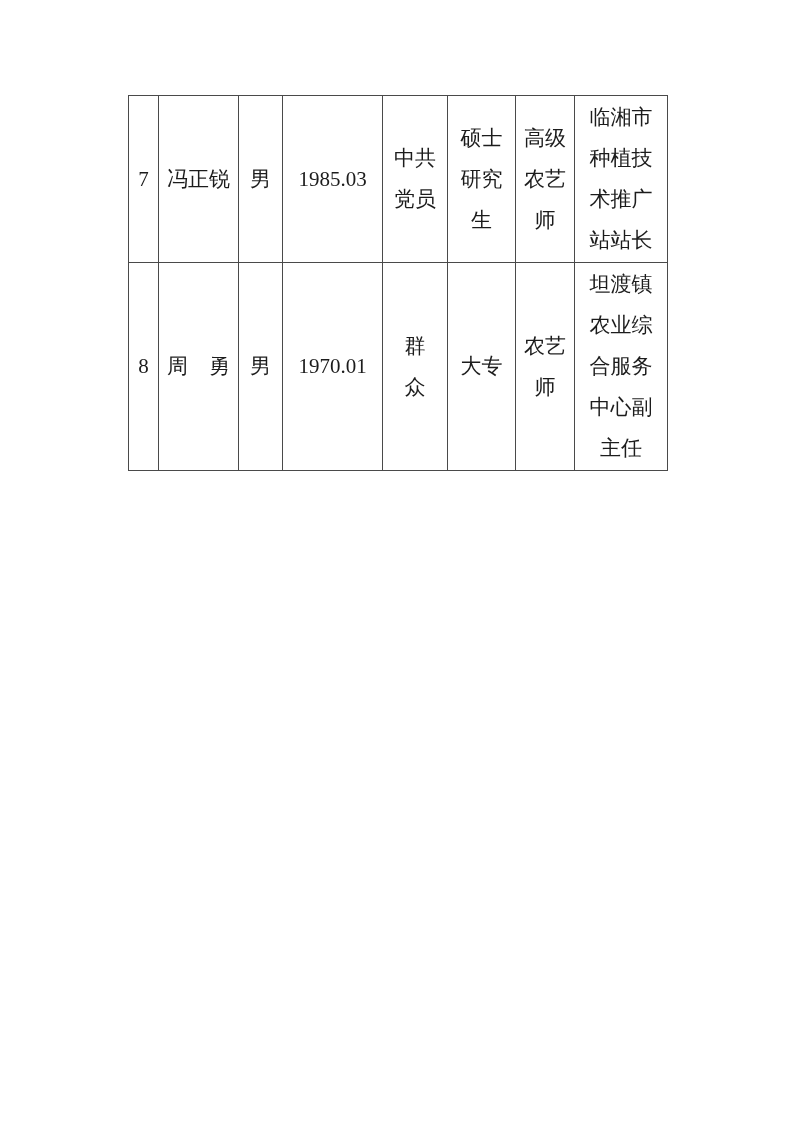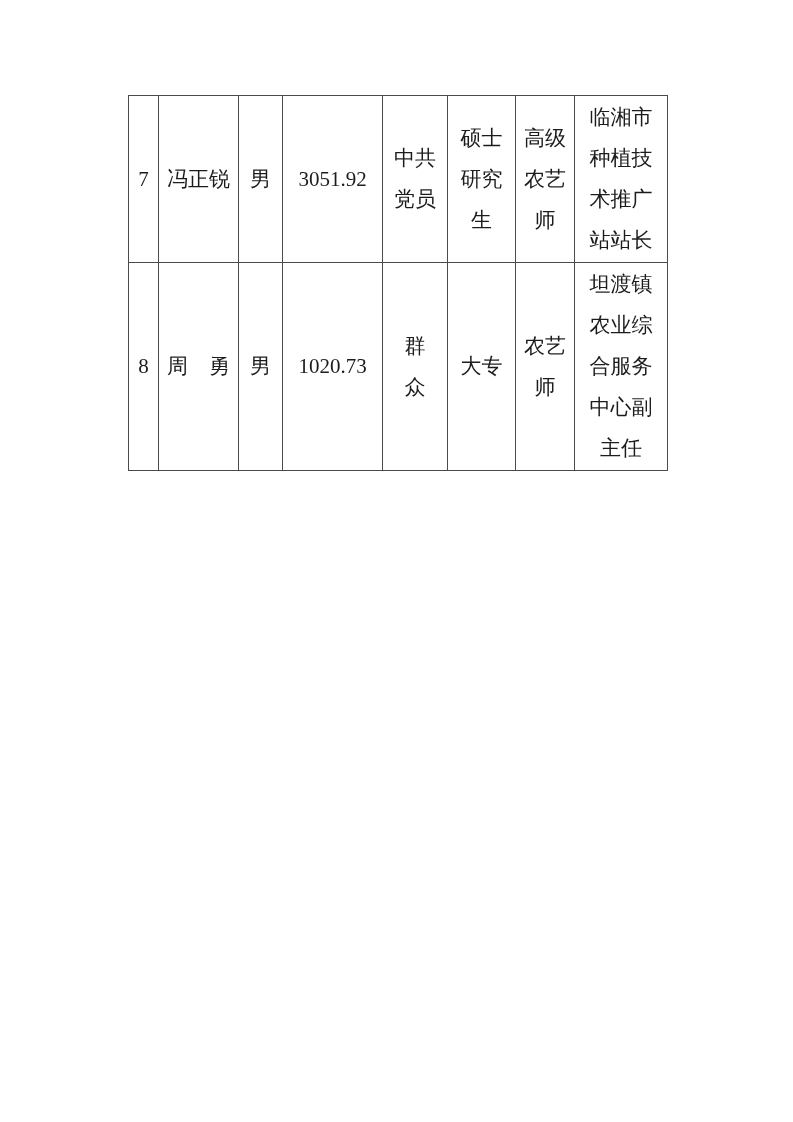--- a/index.html
+++ b/index.html
@@ -57,39 +57,39 @@
       <col class="c-pol">
       <col class="c-edu">
       <col class="c-title">
       <col class="c-pos">
     </colgroup>
     <tbody>
       <tr class="row-a">
         <td>7</td>
         <td>冯正锐</td>
         <td>男</td>
-        <td>3051.92</td>
+        <td>1985.03</td>
         <td>中共
 党员</td>
         <td>硕士
 研究
 生</td>
         <td>高级
 农艺
 师</td>
         <td>临湘市
 种植技
 术推广
 站站长</td>
       </tr>
       <tr class="row-b">
         <td>8</td>
         <td>周　勇</td>
         <td>男</td>
-        <td>1020.73</td>
+        <td>1970.01</td>
         <td>群
 众</td>
         <td>大专</td>
         <td>农艺
 师</td>
         <td>坦渡镇
 农业综
 合服务
 中心副
 主任</td>

